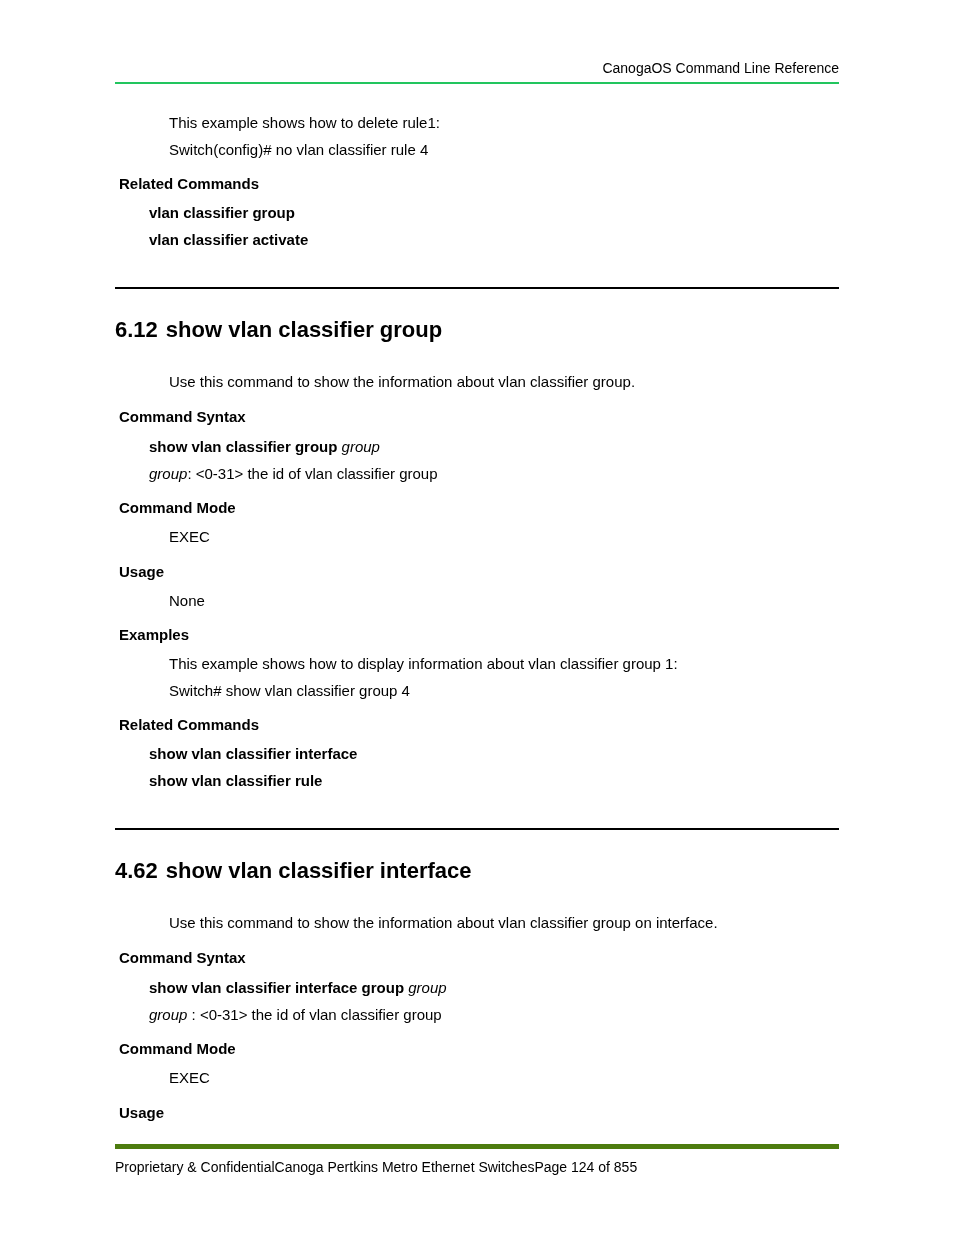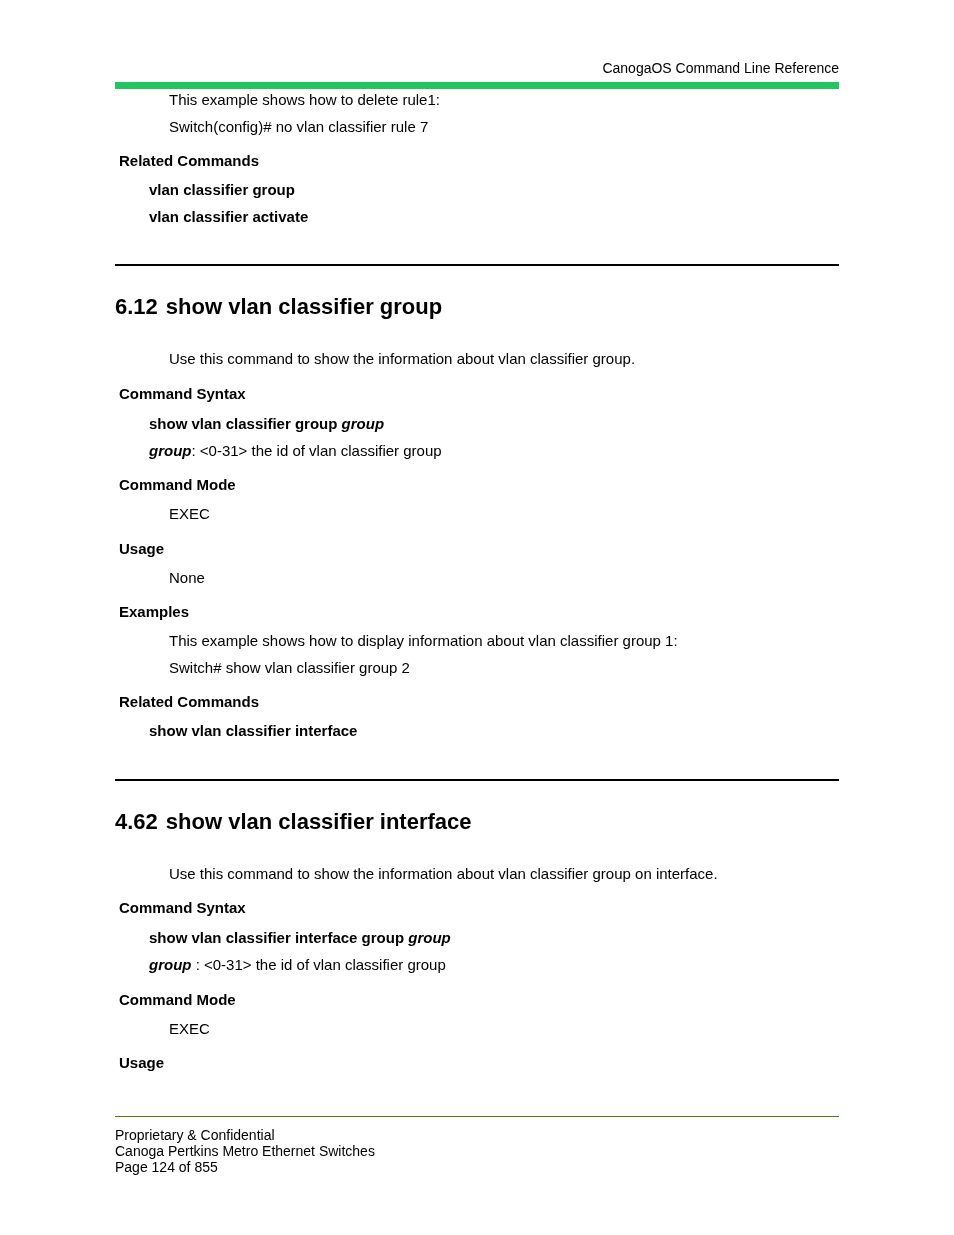--- a/index.html
+++ b/index.html
@@ -11,22 +11,23 @@
     background: #fff;
   }
   .page {
     width: 954px;
     min-height: 1235px;
     box-sizing: border-box;
     padding: 60px 115px 40px 115px;
     position: relative;
   }
   .header-line {
-    border-bottom: 7px solid #22c55e;
+    border-bottom: 2px solid #22c55e;
     padding-bottom: 6px;
+    margin-bottom: 28px;
     text-align: right;
     font-size: 14px;
   }
   .body-text {
     margin: 0 0 4px 54px;
     line-height: 1.5;
   }
   .sub-heading {
     font-weight: bold;
     margin: 14px 0 10px 4px;
@@ -41,49 +42,48 @@
     border: none;
     border-top: 2px solid #000;
     margin: 36px 0 28px 0;
   }
   .section-title {
     font-weight: bold;
     font-size: 22px;
     margin: 0 0 28px 0;
   }
   .sect-num { margin-right: 8px; }
-  .italic { font-style: italic; font-weight: bold; }
+  .italic { font-style: italic; font-weight: normal; }
   .syntax-line { margin: 0 0 4px 34px; line-height: 1.55; }
   .syntax-line .cmd { font-weight: bold; }
   .footer-wrap {
     position: absolute;
     bottom: 60px;
     left: 115px;
     right: 115px;
   }
   .footer-line {
-    border-top: 1px solid #4d7c0f;
+    border-top: 5px solid #4d7c0f;
     padding-top: 10px;
     display: flex;
-    justify-content: space-between;
+    justify-content: flex-start;
     font-size: 14px;
-    flex-direction: column;
   }
 </style>
 </head>
 <body>
 
 <div class="page">
 
   <div class="header-line">
     <span>CanogaOS Command Line Reference</span>
   </div>
 
   <p class="body-text">This example shows how to delete rule1:</p>
-  <p class="body-text">Switch(config)# no vlan classifier rule 7</p>
+  <p class="body-text">Switch(config)# no vlan classifier rule 4</p>
 
   <p class="sub-heading">Related Commands</p>
   <p class="indent-bold">vlan classifier group</p>
   <p class="indent-bold">vlan classifier activate</p>
 
   <hr class="sep">
 
   <h2 class="section-title">
     <span class="sect-num">6.12</span><span>show vlan classifier group</span>
   </h2>
@@ -99,24 +99,25 @@
   </p>
 
   <p class="sub-heading">Command Mode</p>
   <p class="body-text">EXEC</p>
 
   <p class="sub-heading">Usage</p>
   <p class="body-text">None</p>
 
   <p class="sub-heading">Examples</p>
   <p class="body-text">This example shows how to display information about vlan classifier group 1:</p>
-  <p class="body-text">Switch# show vlan classifier group 2</p>
+  <p class="body-text">Switch# show vlan classifier group 4</p>
 
   <p class="sub-heading">Related Commands</p>
   <p class="indent-bold">show vlan classifier interface</p>
+  <p class="indent-bold">show vlan classifier rule</p>
 
   <hr class="sep">
 
   <h2 class="section-title">
     <span class="sect-num">4.62</span><span>show vlan classifier interface</span>
   </h2>
 
   <p class="body-text">Use this command to show the information about vlan classifier group on interface.</p>
 
   <p class="sub-heading">Command Syntax</p>

